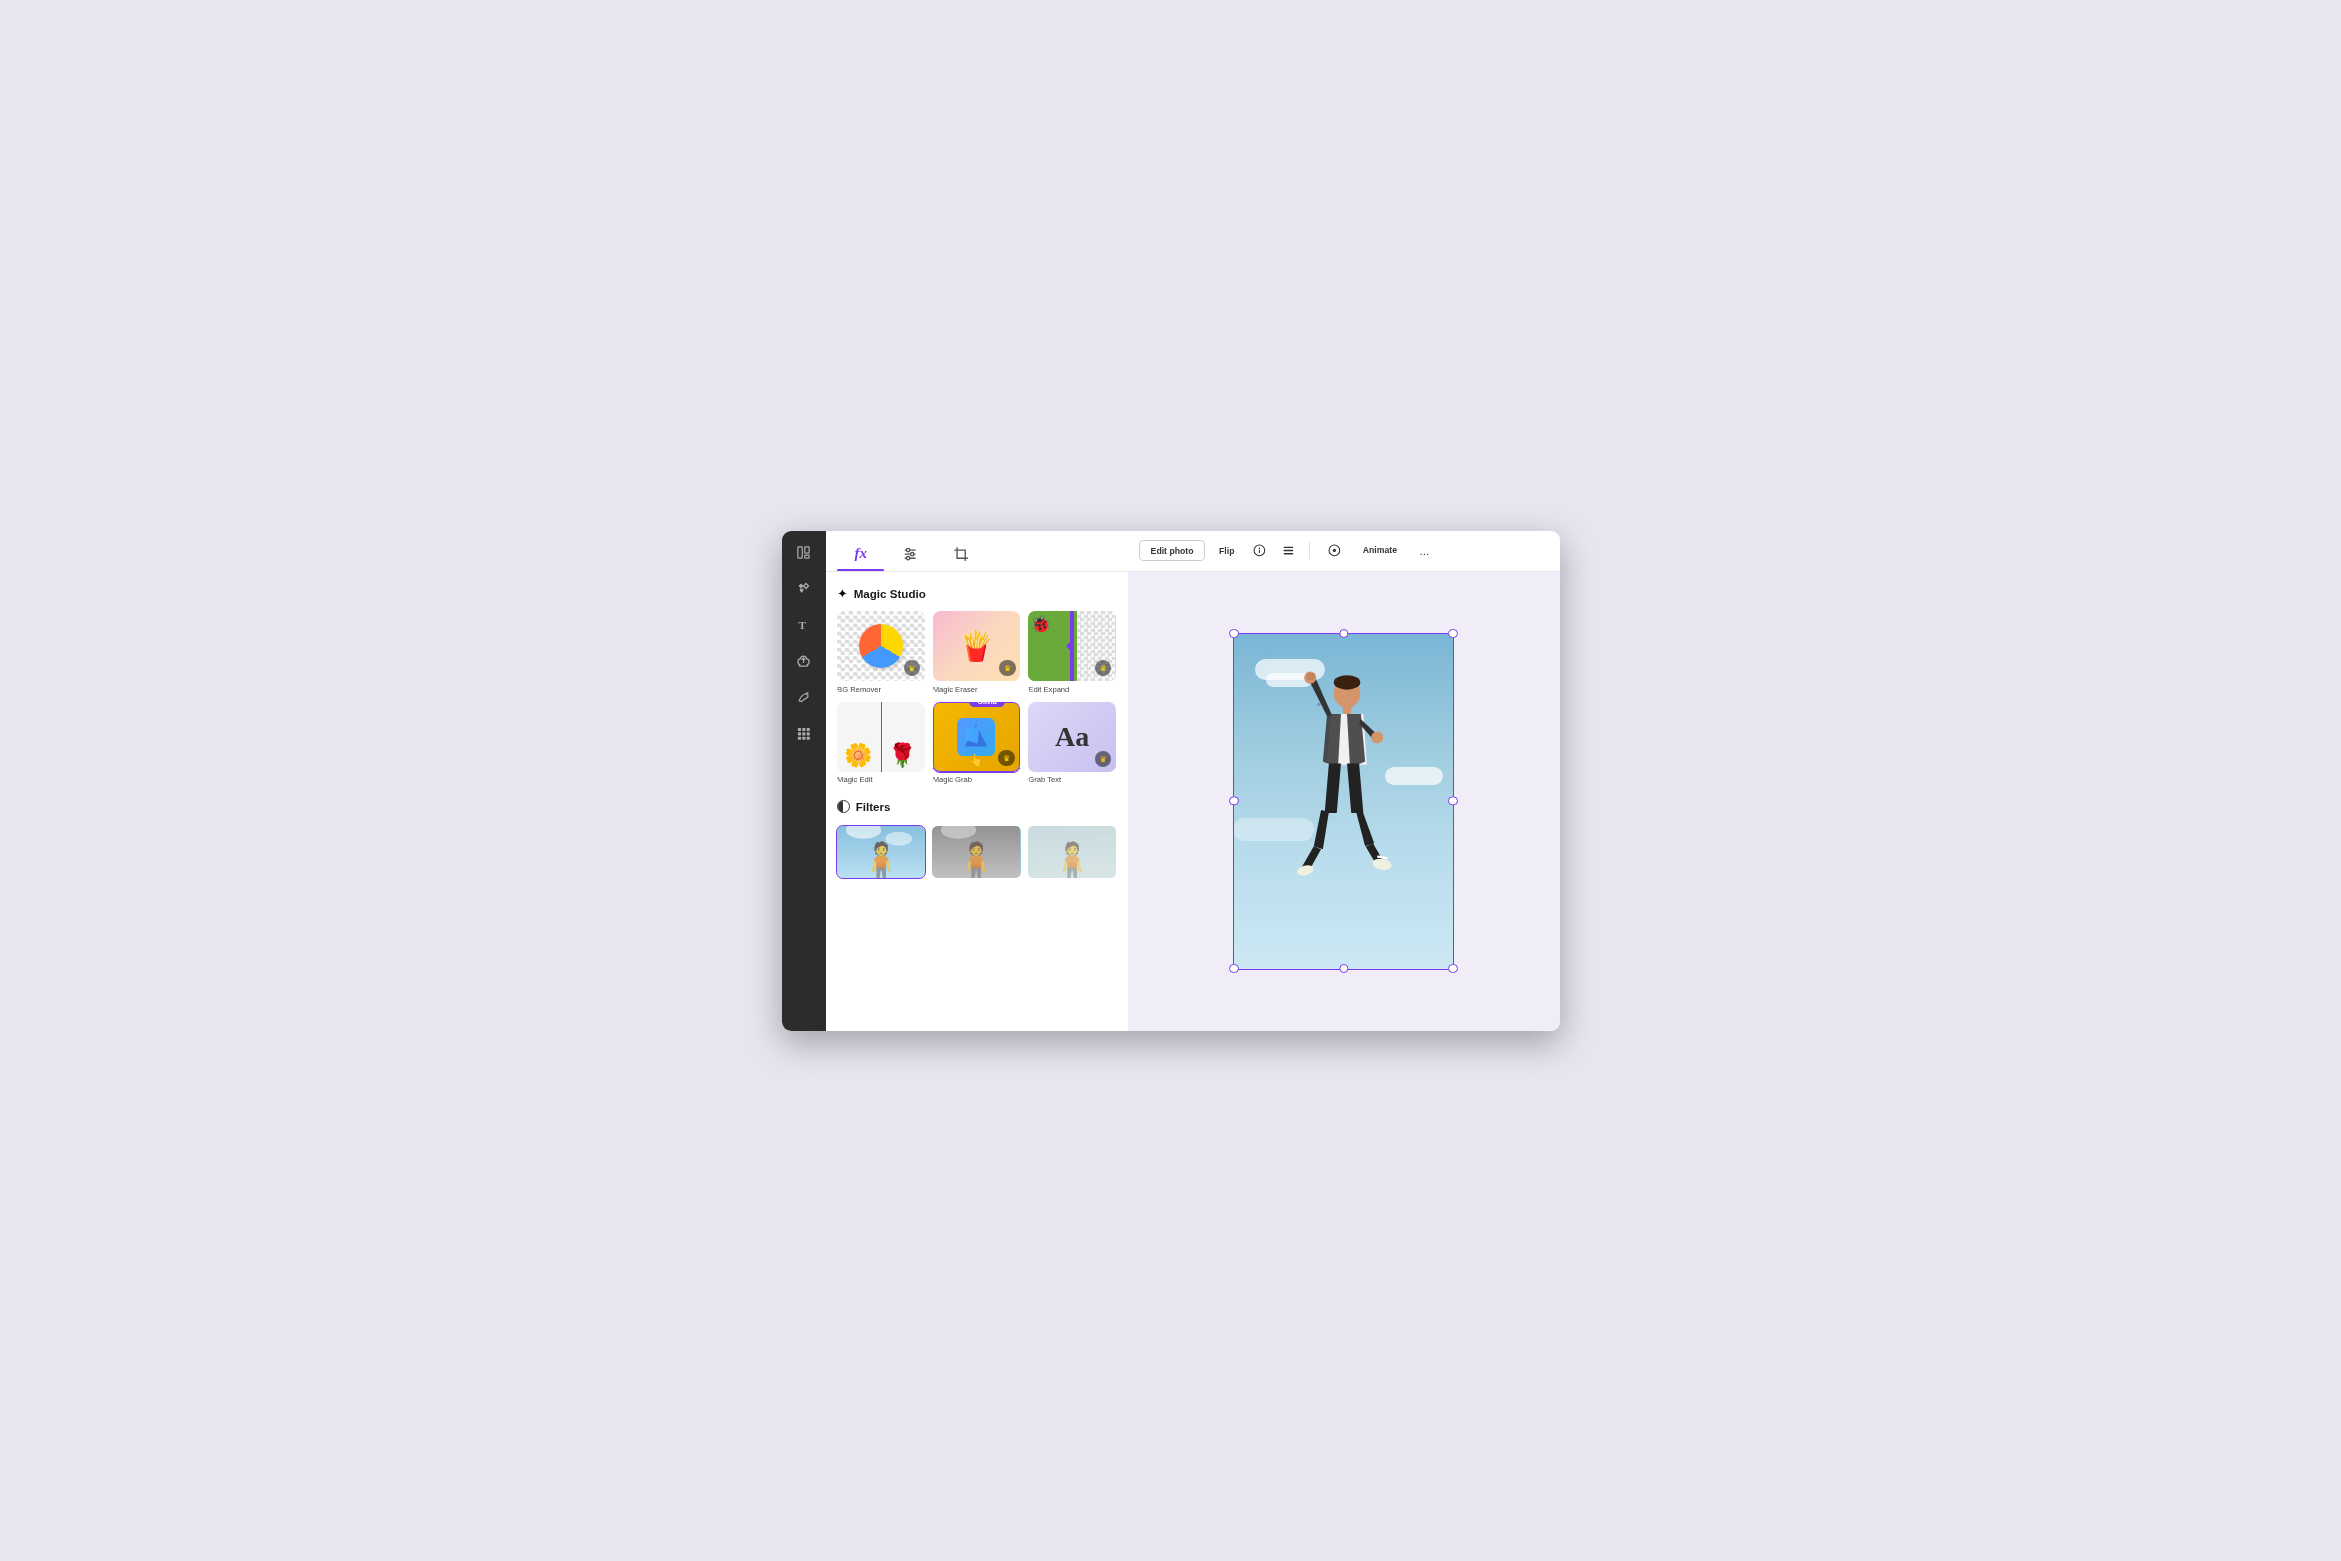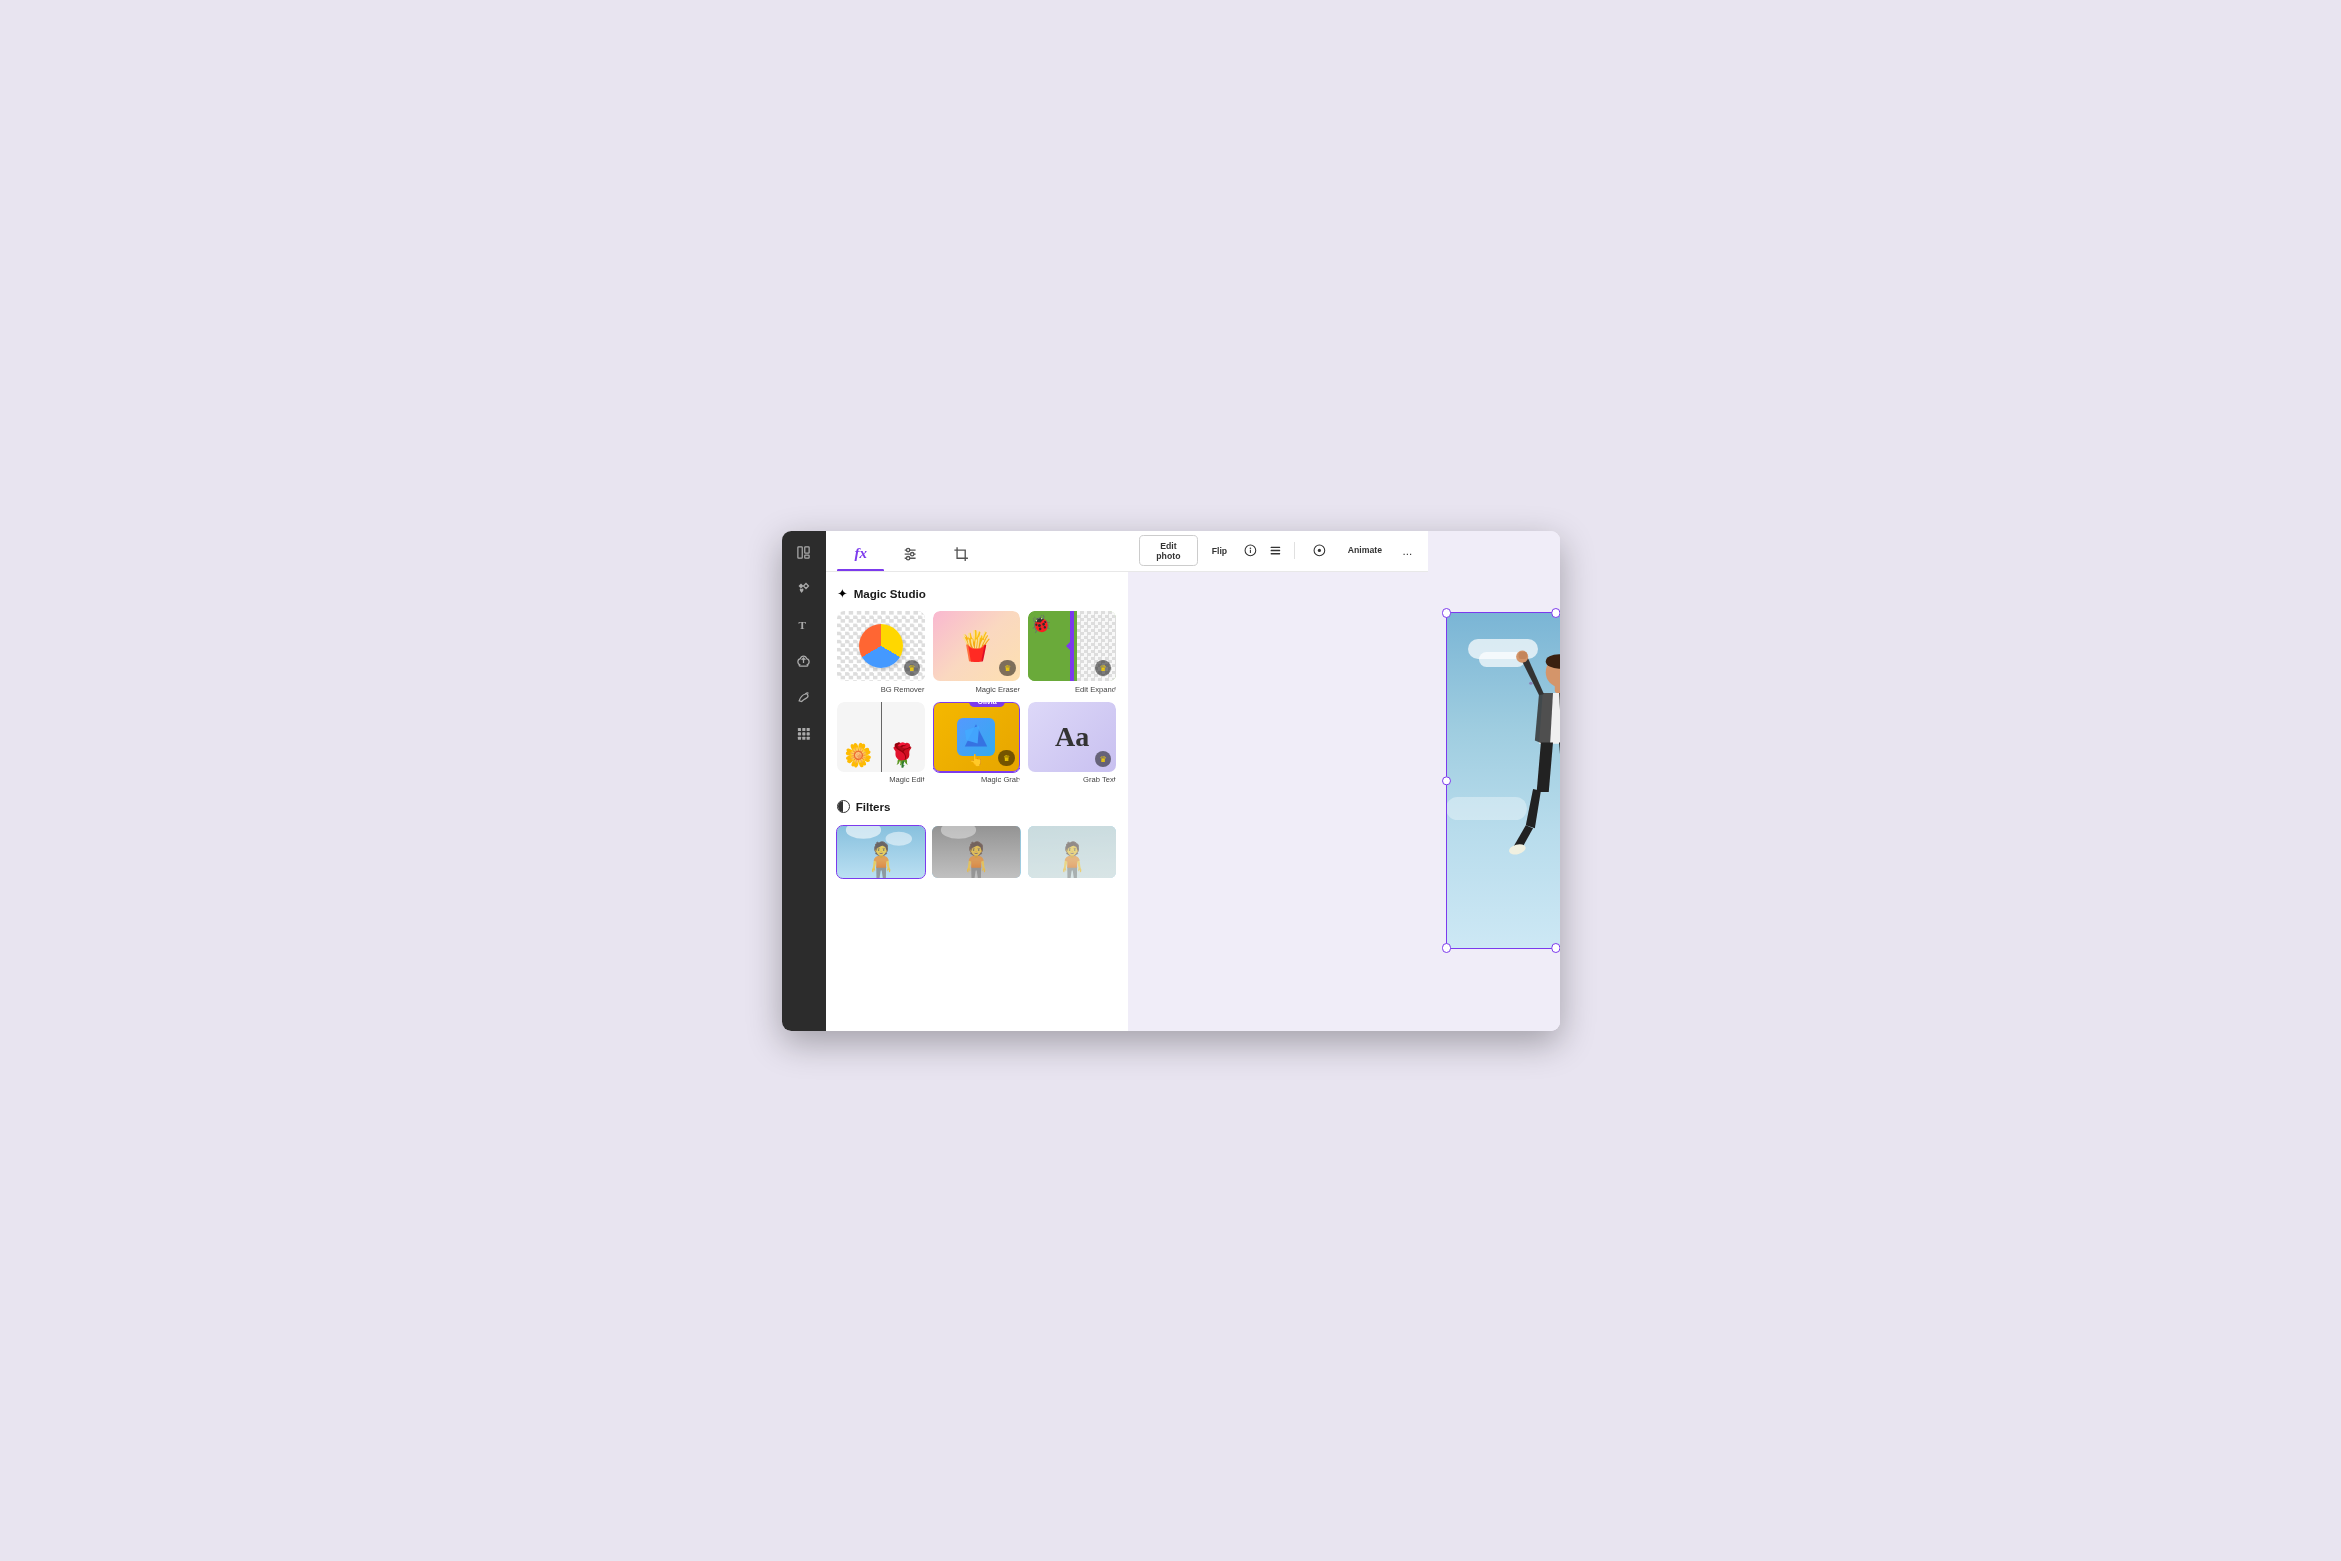--- a/index.html
+++ b/index.html
@@ -215,21 +215,21 @@
       background: rgba(0,0,0,0.5);
       border-radius: 50%;
       display: flex;
       align-items: center;
       justify-content: center;
       color: #ffd700;
       font-size: 8.1px;
     }
 
     .feature-label {
-      text-align: right;
+      text-align: left;
       font-size: 7.6px;
       color: #444;
       margin-top: 3.5px;
       font-weight: 500;
     }
 
     
     .filters-header {
       display: flex;
       align-items: center;
@@ -256,21 +256,21 @@
     }
 
     .filter-thumb.selected {
       outline: 1.7px solid #7c3aed;
     }
 
     
     .canvas-area {
       flex: 1;
       display: flex;
-      flex-direction: row;
+      flex-direction: column;
       background: #f0edf8;
       overflow: hidden;
     }
 
     .canvas-toolbar {
       height: 41px;
       background: white;
       display: flex;
       align-items: center;
       padding: 0 11.6px;

